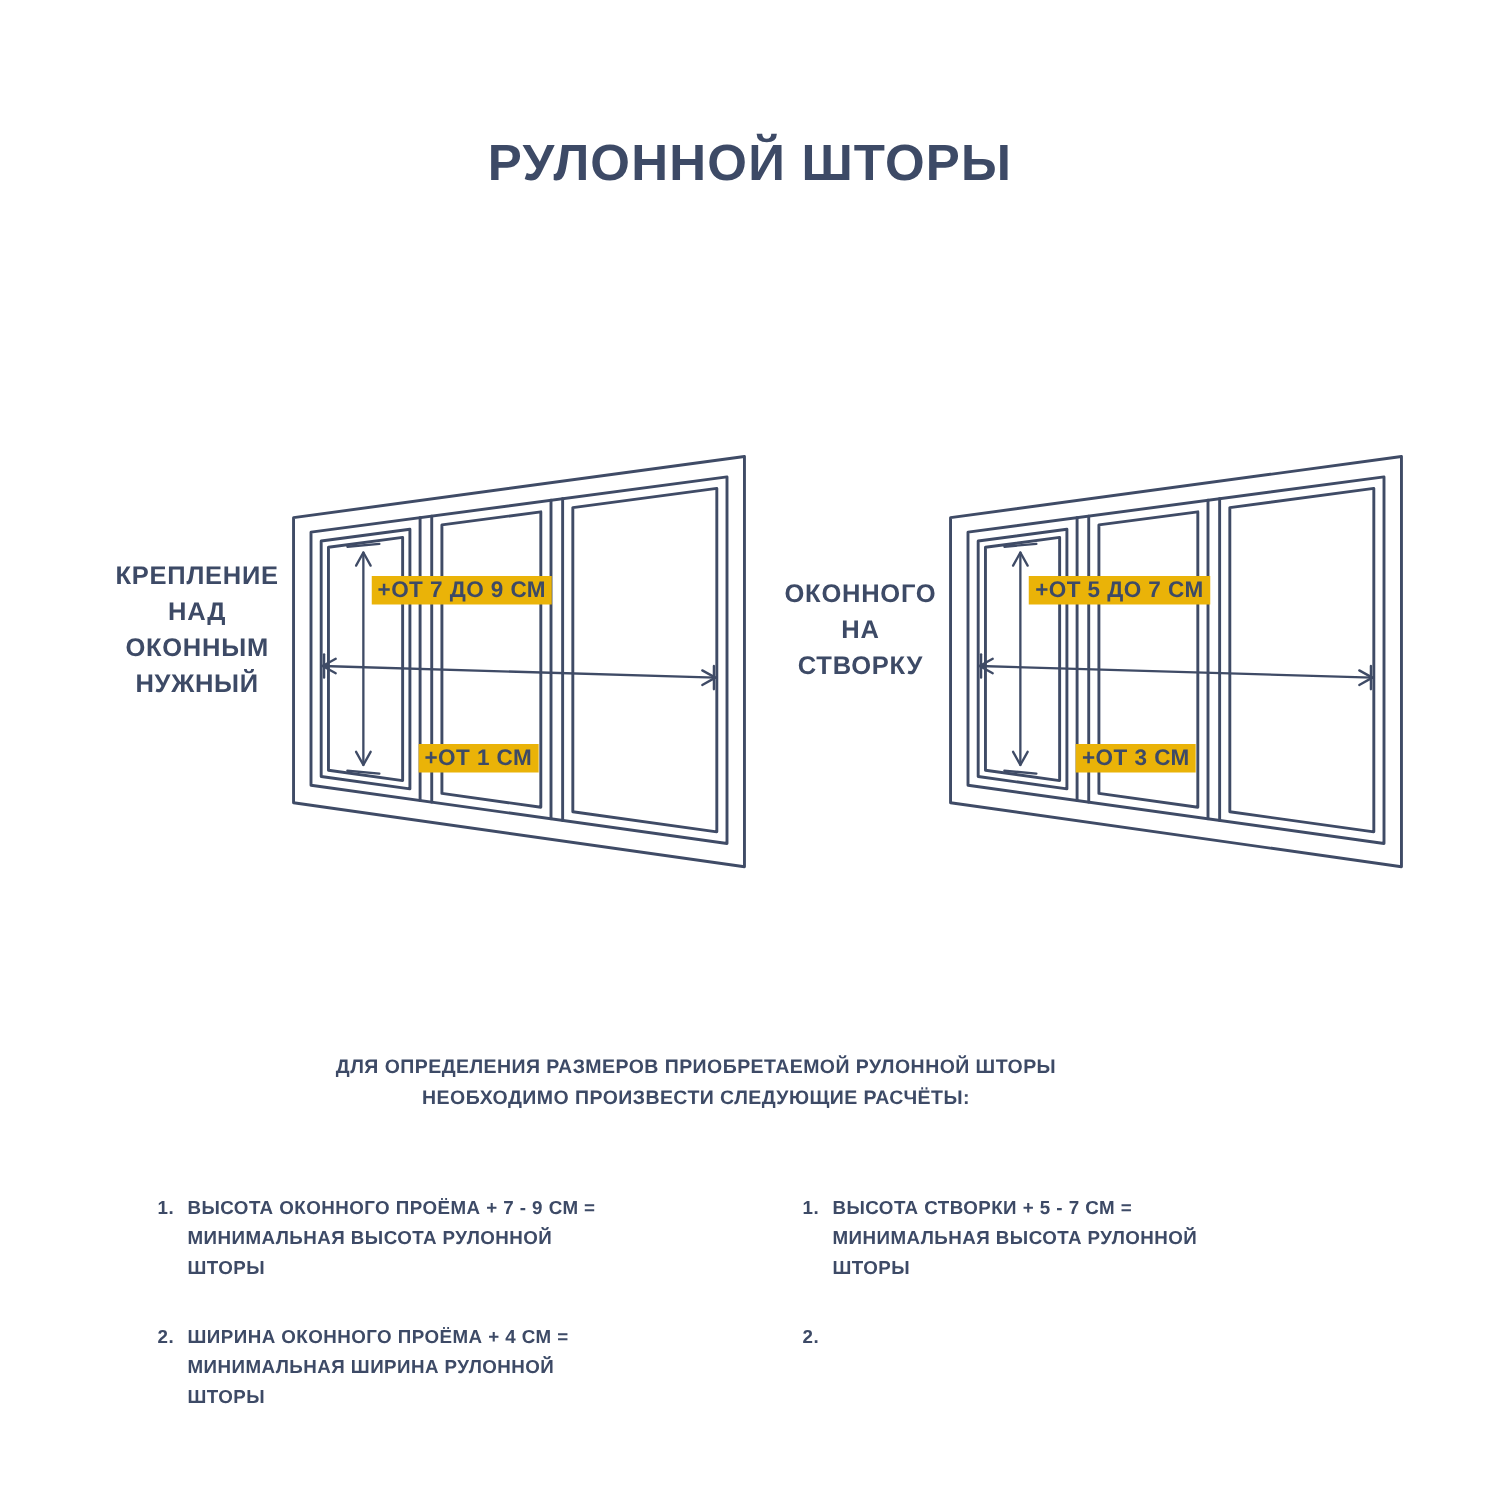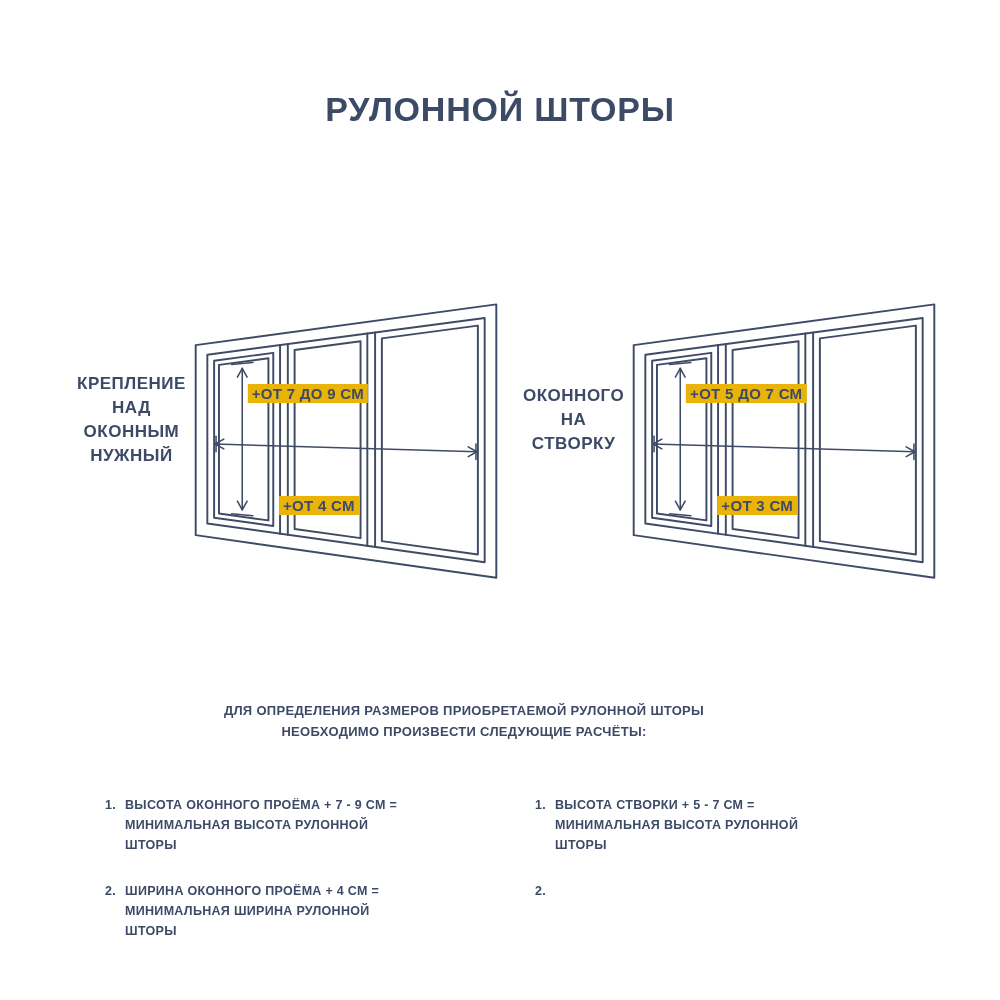--- a/index.html
+++ b/index.html
@@ -144,21 +144,21 @@
             <line x1="47" y1="222" x2="69" y2="224"></line>
 
             <line x1="30" y1="150" x2="300" y2="158"></line>
             <polyline points="39,145 30,150 39,155"></polyline>
             <polyline points="291,153 300,158 291,163"></polyline>
             <line x1="31" y1="142" x2="31" y2="158"></line>
             <line x1="299" y1="150" x2="299" y2="166"></line>
           </g>
         </svg>
         <div class="measure-label label-height">+ОТ 7 ДО 9 СМ</div>
-        <div class="measure-label label-width">+ОТ 4 СМ</div>
+        <div class="measure-label label-width">+ОТ 1 СМ</div>
       </div>
     </div>
 
     <div class="column">
       <div class="column-heading">
         <div>ОКОННОГО</div>
         <div>НА СТВОРКУ</div>
       </div>
       <div class="window-figure">
         <svg viewBox="0 0 330 300" width="320" height="292">

